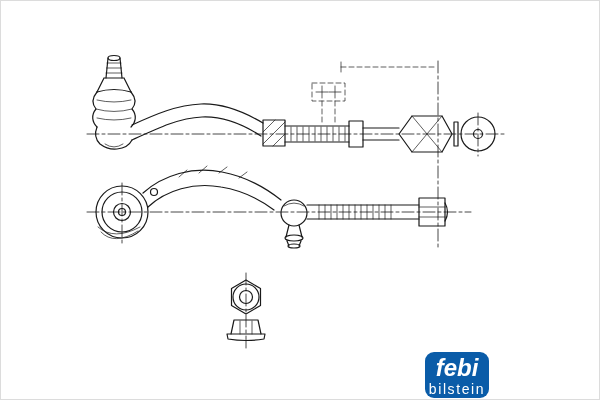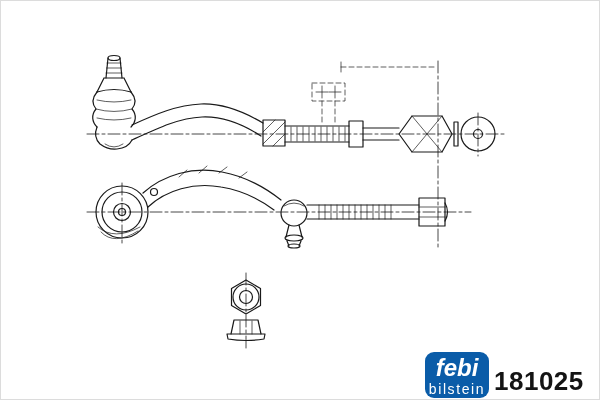--- a/index.html
+++ b/index.html
@@ -105,15 +105,14 @@
       <path class="dsh" d="M340 66 H436"></path>
       <path class="thin" d="M340 61 V71"></path>
     </g>
   </svg>
 
   <div class="logo">
     <span class="logo-main">febi</span>
     <span class="logo-sub">bilstein</span>
   </div>
 
-  <div class="part-number">181025</div>
 
 </div>
 
 </body></html>

